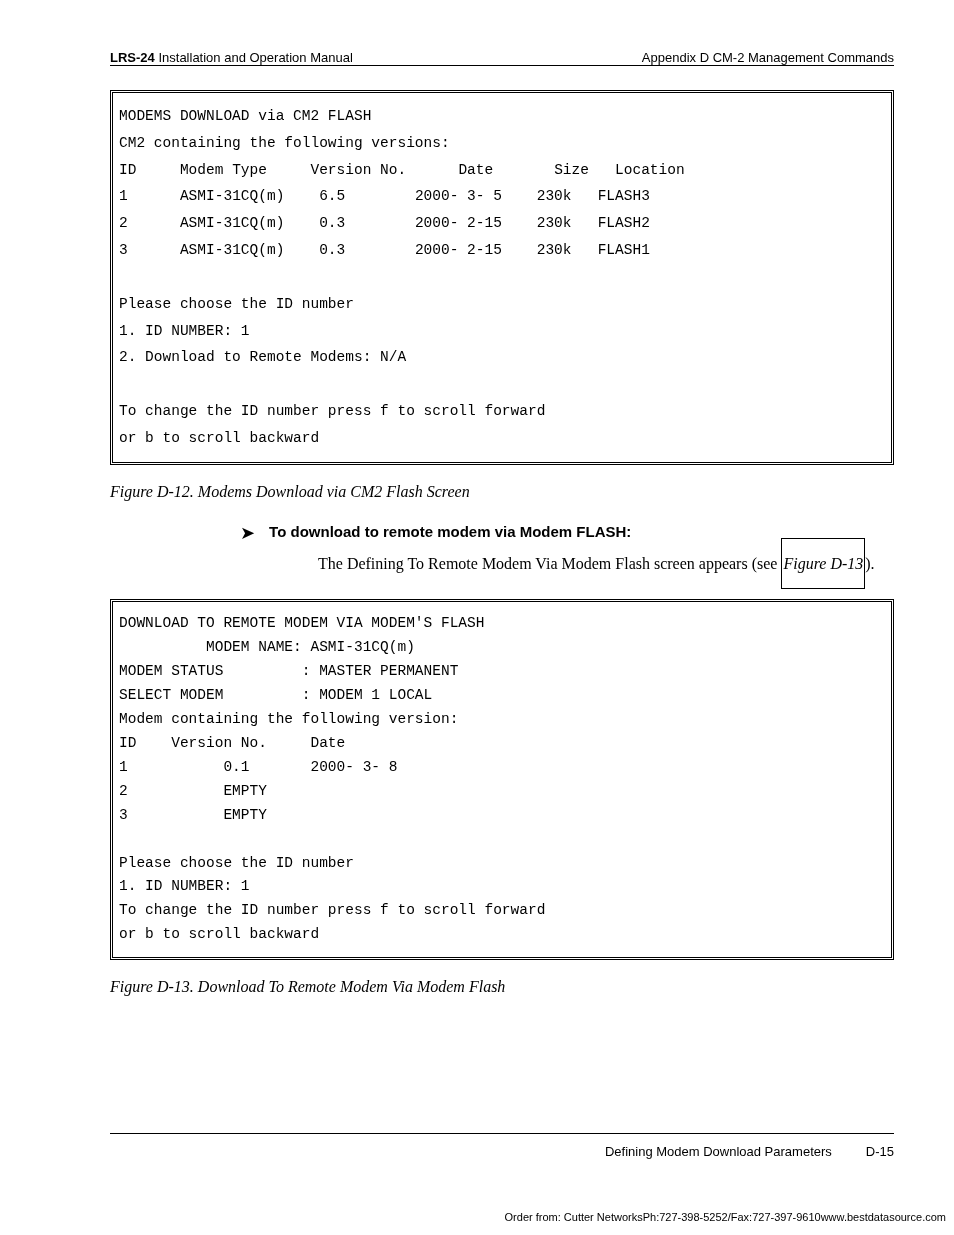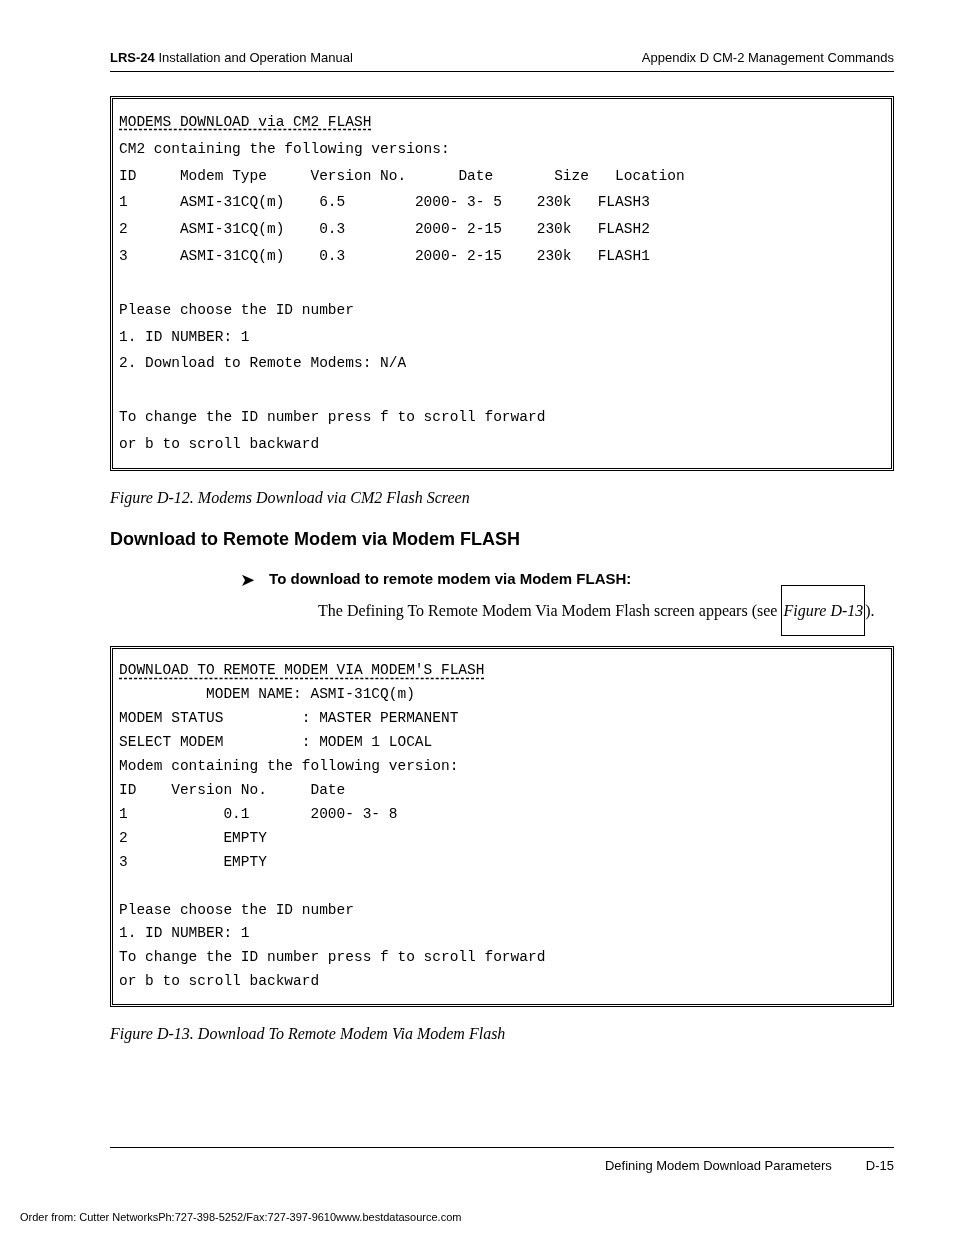--- a/index.html
+++ b/index.html
@@ -1,34 +1,34 @@
 <!DOCTYPE html>
 <html><head>
 <meta charset="utf-8">
 <style>
   body{margin:0;background:#fff;font-family:"Times New Roman",Times,serif;color:#000;}
   .page{width:954px;height:1235px;margin:0 auto;position:relative;box-sizing:border-box;padding:50px 60px 40px 110px;}
-  .hdr-row{display:flex;justify-content:space-between;font-family:Verdana,Geneva,sans-serif;font-size:13px;margin-bottom:6px;}
+  .hdr-row{display:flex;justify-content:space-between;font-family:Verdana,Geneva,sans-serif;font-size:13px;}
   .hdr-row .left b{font-weight:700;}
   .hdr-rule{border:none;border-top:1px solid #000;margin:0 0 24px 0;}
   .terminal{border:3px double #000;padding:10px 6px;font-family:"Courier New",Courier,monospace;font-size:14.5px;white-space:pre;line-height:1.85;}
-  .terminal .ut{text-decoration:underline;text-decoration-style:dashed;text-underline-offset:3px;}
+  .terminal .ut{text-decoration-style:dashed;text-underline-offset:3px;}
   .fig-caption{text-align:left;font-style:italic;font-size:16px;margin:18px 0 22px;}
   h3.section{font-family:Verdana,Geneva,sans-serif;font-weight:700;font-size:18px;margin:0 0 20px 0;}
   .proc{display:flex;align-items:flex-start;margin-left:130px;margin-bottom:8px;}
   .proc .arrow{font-size:18px;margin-right:14px;line-height:1.2;}
   .proc .txt{font-family:Verdana,Geneva,sans-serif;font-weight:700;font-size:15px;}
   .bul{margin-left:170px;margin-bottom:8px;font-size:16px;}
   .bul .dot{margin-right:14px;}
   .para{margin-left:208px;font-size:16px;line-height:1.45;margin-bottom:24px;}
   .para .figref{border:1px solid #000;padding:16px 1px;font-style:italic;}
-  .ftr{position:absolute;bottom:62px;left:110px;right:60px;}
+  .ftr{position:absolute;bottom:76px;left:110px;right:60px;}
   .ftr hr{border:none;border-top:1px solid #000;margin:0 0 10px;}
   .ftr .line{display:flex;justify-content:flex-end;font-family:Verdana,Geneva,sans-serif;font-size:13px;gap:34px;}
-  .vendor{position:absolute;bottom:12px;left:0;right:0;display:flex;justify-content:flex-start;font-family:Arial,Helvetica,sans-serif;font-size:11px;padding:0 20px;}
+  .vendor{position:absolute;bottom:12px;left:0;right:0;display:flex;justify-content:flex-end;font-family:Arial,Helvetica,sans-serif;font-size:11px;padding:0 8px;}
 </style>
 </head>
 <body>
 
 <div class="page">
 
   <div class="hdr-row">
     <span class="left"><b>LRS-24</b> <span>Installation and Operation Manual</span></span>
     <span>Appendix D  CM-2 Management Commands</span>
   </div>
@@ -44,21 +44,20 @@
 <span>Please choose the ID number</span>
 <span>1. ID NUMBER: 1</span>
 <span>2. Download to Remote Modems: N/A</span>
 
 <span>To change the ID number press f to scroll forward</span>
 <span>or b to scroll backward</span>
 </div>
 
   <div class="fig-caption">Figure D-12.  Modems Download via CM2 Flash Screen</div>
 
-  <h3 class="section">Download to Remote Modem via Modem FLASH</h3>
 
   <div class="proc">
     <span class="arrow">➤</span>
     <span class="txt">To download to remote modem via Modem FLASH:</span>
   </div>
   <div class="para"><span>The Defining To Remote Modem Via Modem Flash screen appears (see </span><span class="figref"><span>Figure D-13</span></span><span>).</span></div>
 
   <div class="terminal" style="line-height:1.65;"><span class="ut">DOWNLOAD TO REMOTE MODEM VIA MODEM'S FLASH</span>
 <span>          MODEM NAME: ASMI-31CQ(m)</span>
 <span>MODEM STATUS         : MASTER PERMANENT</span>

